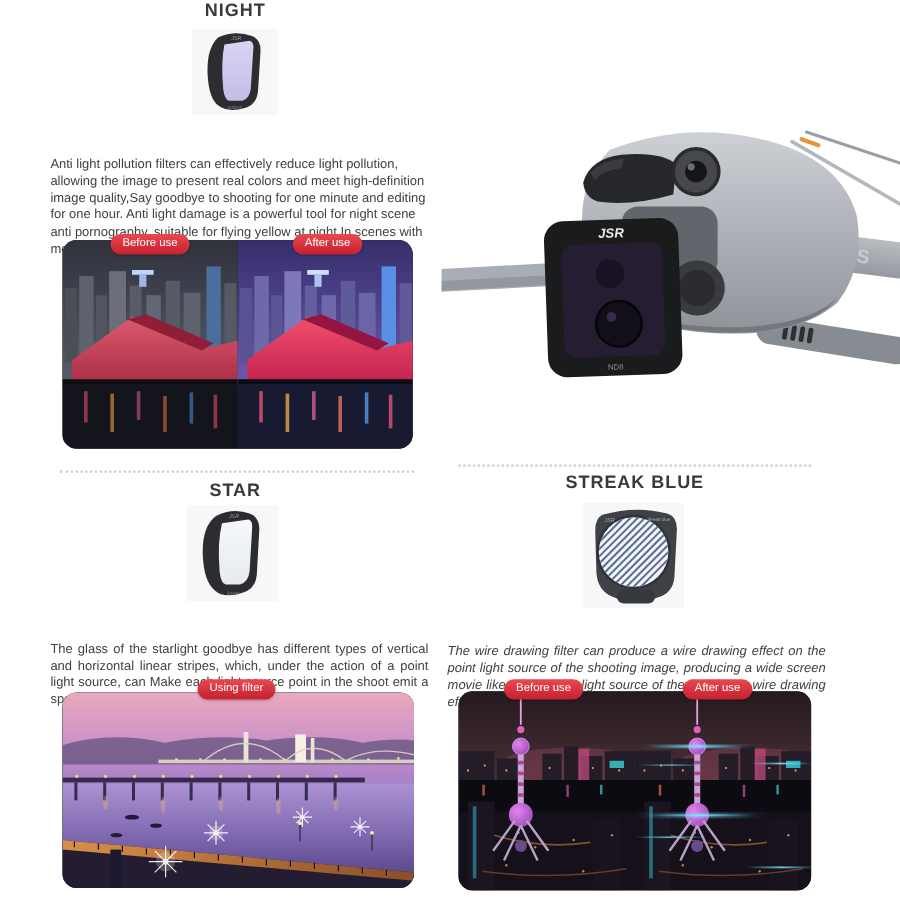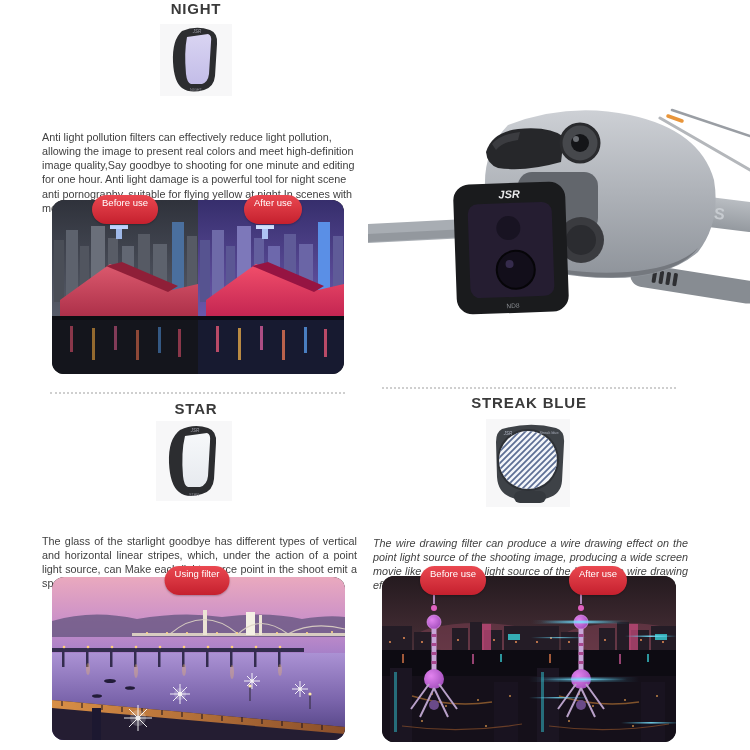--- a/index.html
+++ b/index.html
@@ -1,21 +1,21 @@
 <!DOCTYPE html>
 <html><head>
 <meta charset="utf-8">
 <style>
   html,body{margin:0;padding:0;}
   body{width:750px;height:750px;background:#ffffff;font-family:"Liberation Sans",sans-serif;position:relative;overflow:hidden;}
   .abs{position:absolute;}
   .sec-title{font-weight:bold;font-size:15px;color:#3a3a3a;letter-spacing:0.8px;text-align:center;}
   .desc{font-size:10.8px;line-height:1.31;color:#414141;margin-top:31px;}
   .desc.just{text-align:justify;}
-  .badge{position:absolute;transform:translateX(-50%);background:linear-gradient(180deg,#ea4850,#c5202e);color:#fff;font-size:9.5px;font-weight:500;padding:2px 10px 16px 10px;border-radius:999px;z-index:5;white-space:nowrap;box-shadow:0 1px 2px rgba(0,0,0,.25);}
+  .badge{position:absolute;transform:translateX(-50%);background:linear-gradient(180deg,#ea4850,#c5202e);color:#fff;font-size:9.5px;font-weight:500;padding:2px 10px 4px 10px;border-radius:999px;z-index:5;white-space:nowrap;box-shadow:0 1px 2px rgba(0,0,0,.25);}
   .photo{border-radius:12px;overflow:hidden;background:#111;}
   .photo svg{display:block;}
   .filterbox{background:#f7f7f8;display:flex;align-items:center;justify-content:center;}
   .divider{border-top:2px dotted #cfcfcf;height:0;}
   svg text{font-family:"Liberation Sans",sans-serif;}
 </style>
 </head>
 <body>
 
 <div class="abs sec-title" style="left:0;top:3;width:392px;">NIGHT</div>

